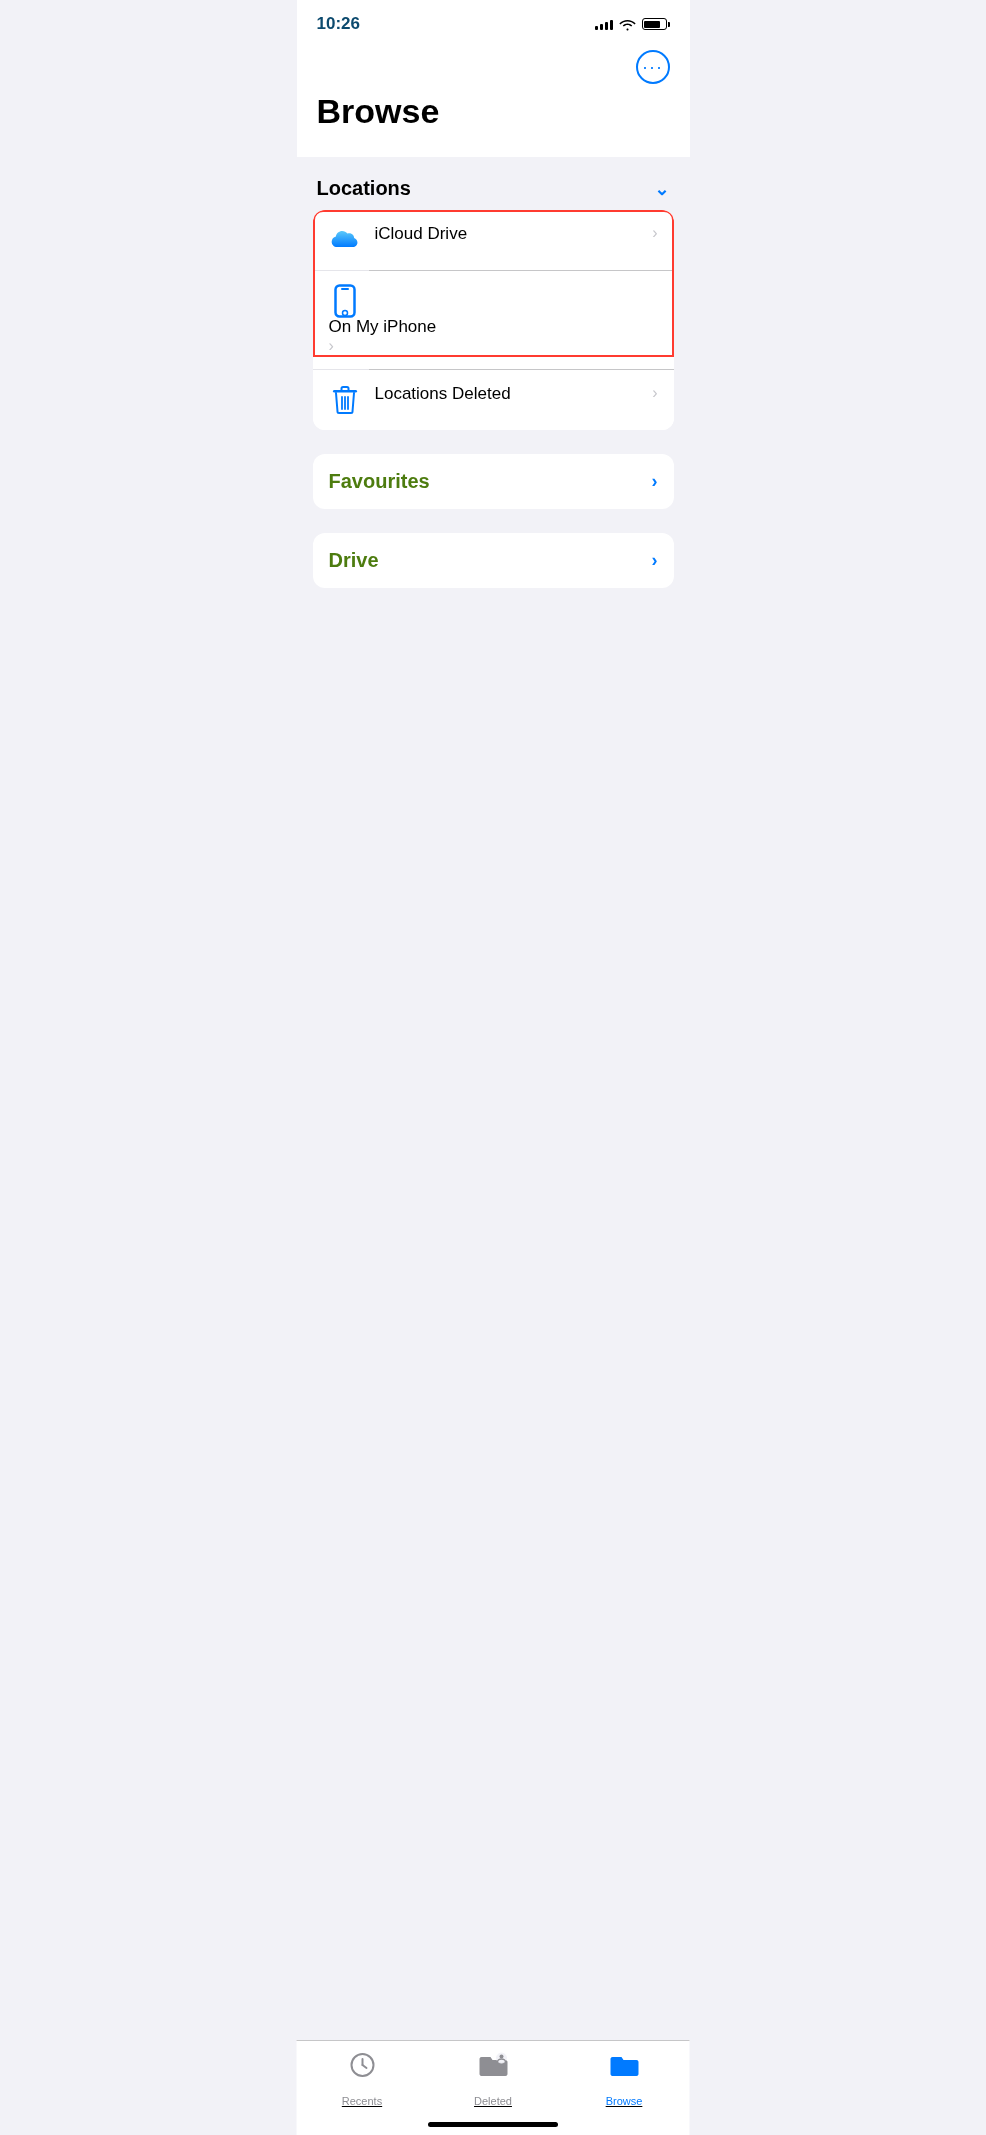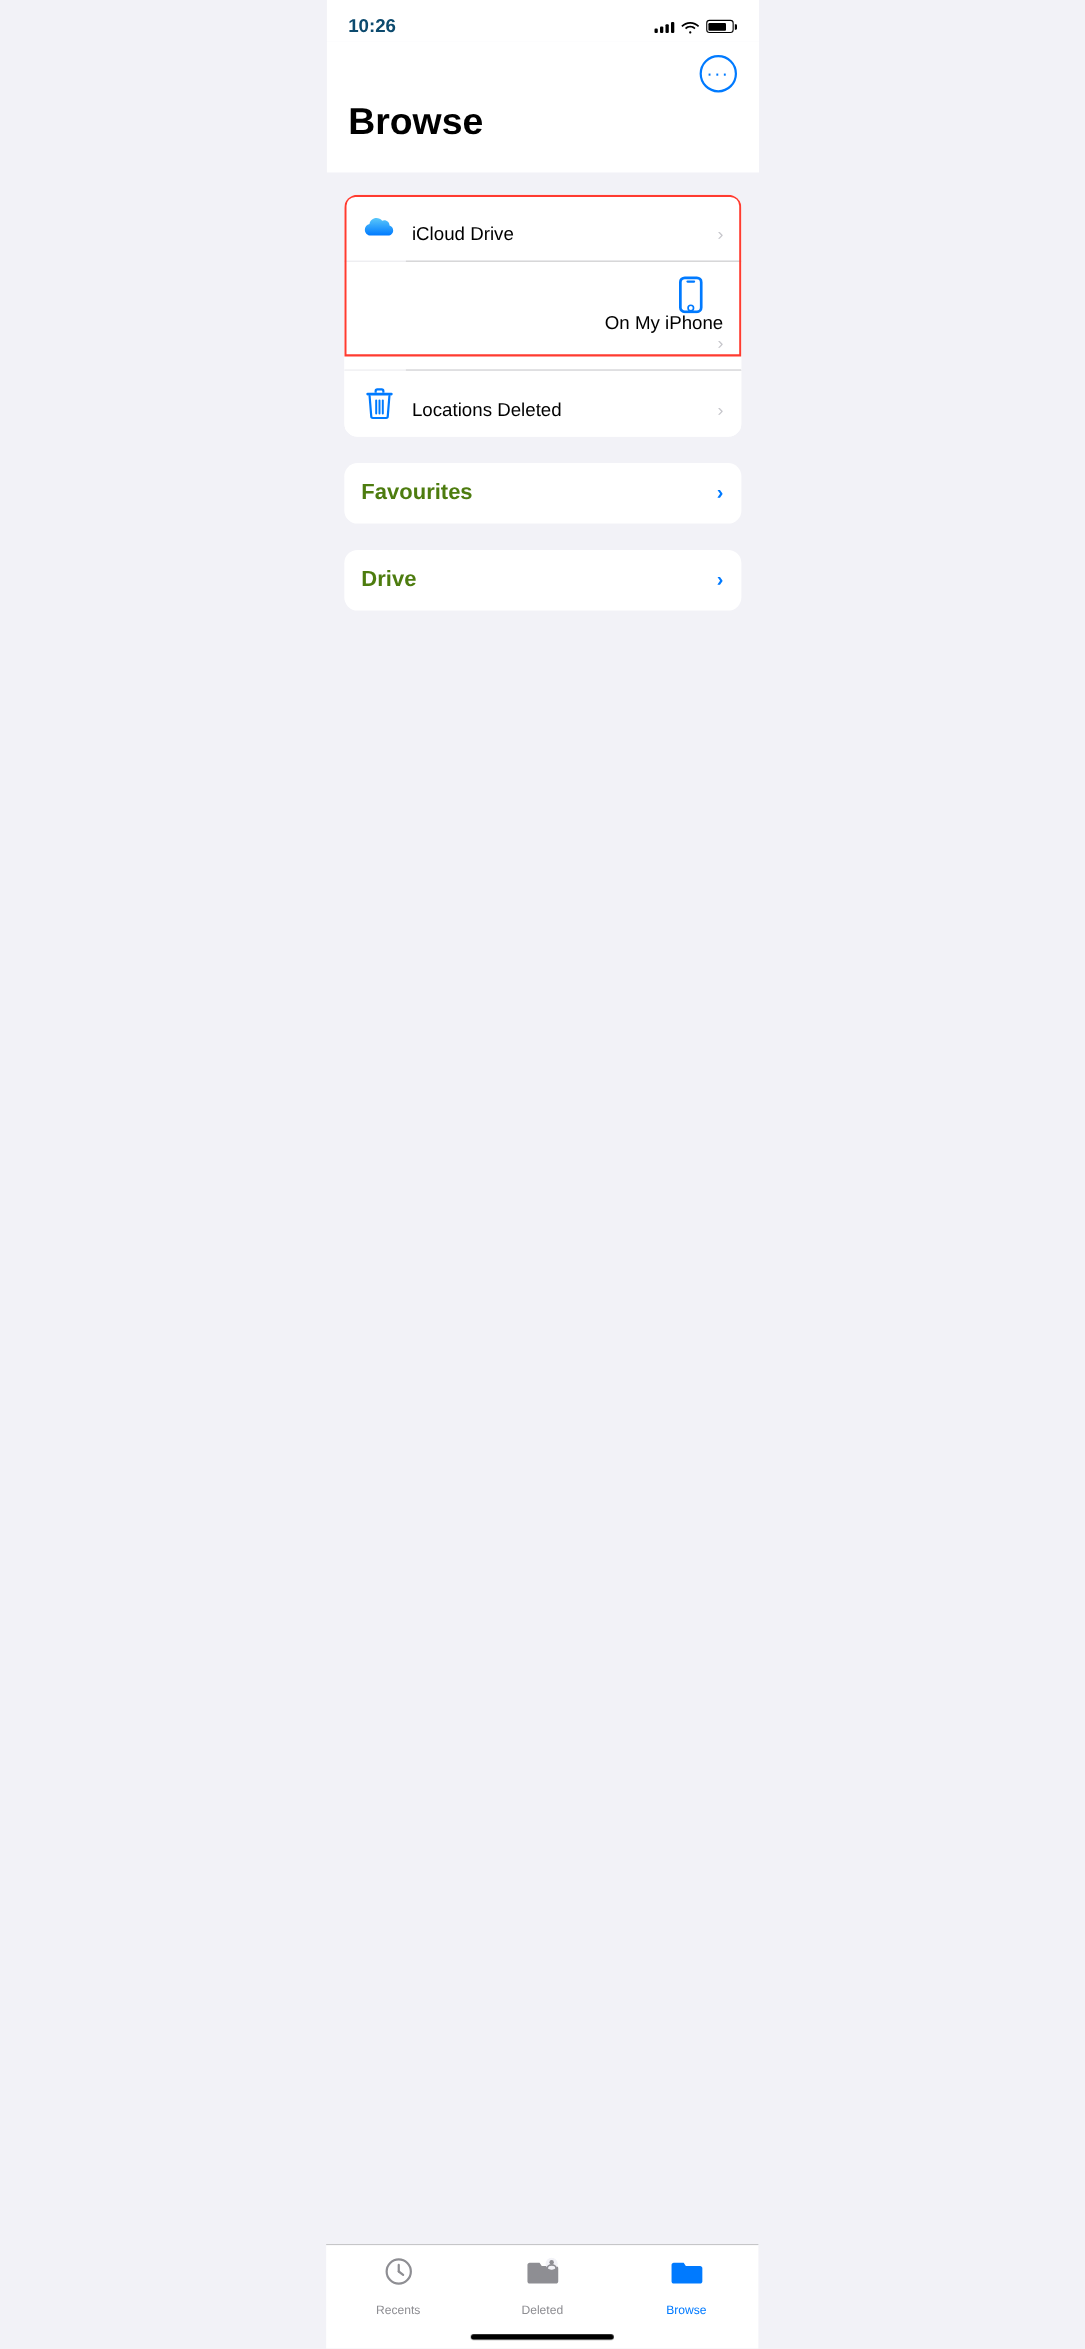--- a/index.html
+++ b/index.html
@@ -151,21 +151,21 @@
     }
 
     .section-chevron {
       color: #007aff;
       font-size: 18px;
       font-weight: 600;
     }
 
     .list-item {
       display: flex;
-      align-items: flex-end;
+      align-items: flex-start;
       padding: 14px 16px;
       background: #fff;
       cursor: pointer;
       position: relative;
     }
 
     .list-item:not(:last-child)::after {
       content: '';
       position: absolute;
       bottom: 0;
@@ -236,20 +236,21 @@
       padding: 10px 0 28px 0;
     }
 
     .tab-item {
       display: flex;
       flex-direction: column;
       align-items: center;
       gap: 16px;
       cursor: pointer;
       min-width: 80px;
+      text-decoration: underline;
     }
 
     .tab-label {
       font-size: 11px;
       font-weight: 500;
     }
 
     .tab-label.active {
       color: #007aff;
     }
@@ -300,20 +301,24 @@
     <button class="more-btn">
       <span>···</span>
     </button>
   </div>
   <div class="page-title">Browse</div>
 </div>
 
 <div class="main-content">
 
   <div class="section">
+    <div class="section-header">
+      <span class="section-title">Locations</span>
+      <span class="section-chevron">⌄</span>
+    </div>
 
     <div class="locations-wrapper">
 
       <div style="position:absolute;top:0;left:0;right:0;height:calc(66.6%);border:2.5px solid #ff3b30;border-radius:10px 10px 0 0;pointer-events:none;z-index:5;"></div>
 
       <div class="list-item" style="border-bottom: 0.5px solid #e5e5ea;">
         <div class="list-item-icon">
           <svg width="36" height="24" viewBox="0 0 36 24" fill="none" xmlns="http://www.w3.org/2000/svg">
             <defs>
               <linearGradient id="cloudGrad" x1="0" y1="0" x2="0" y2="1">

